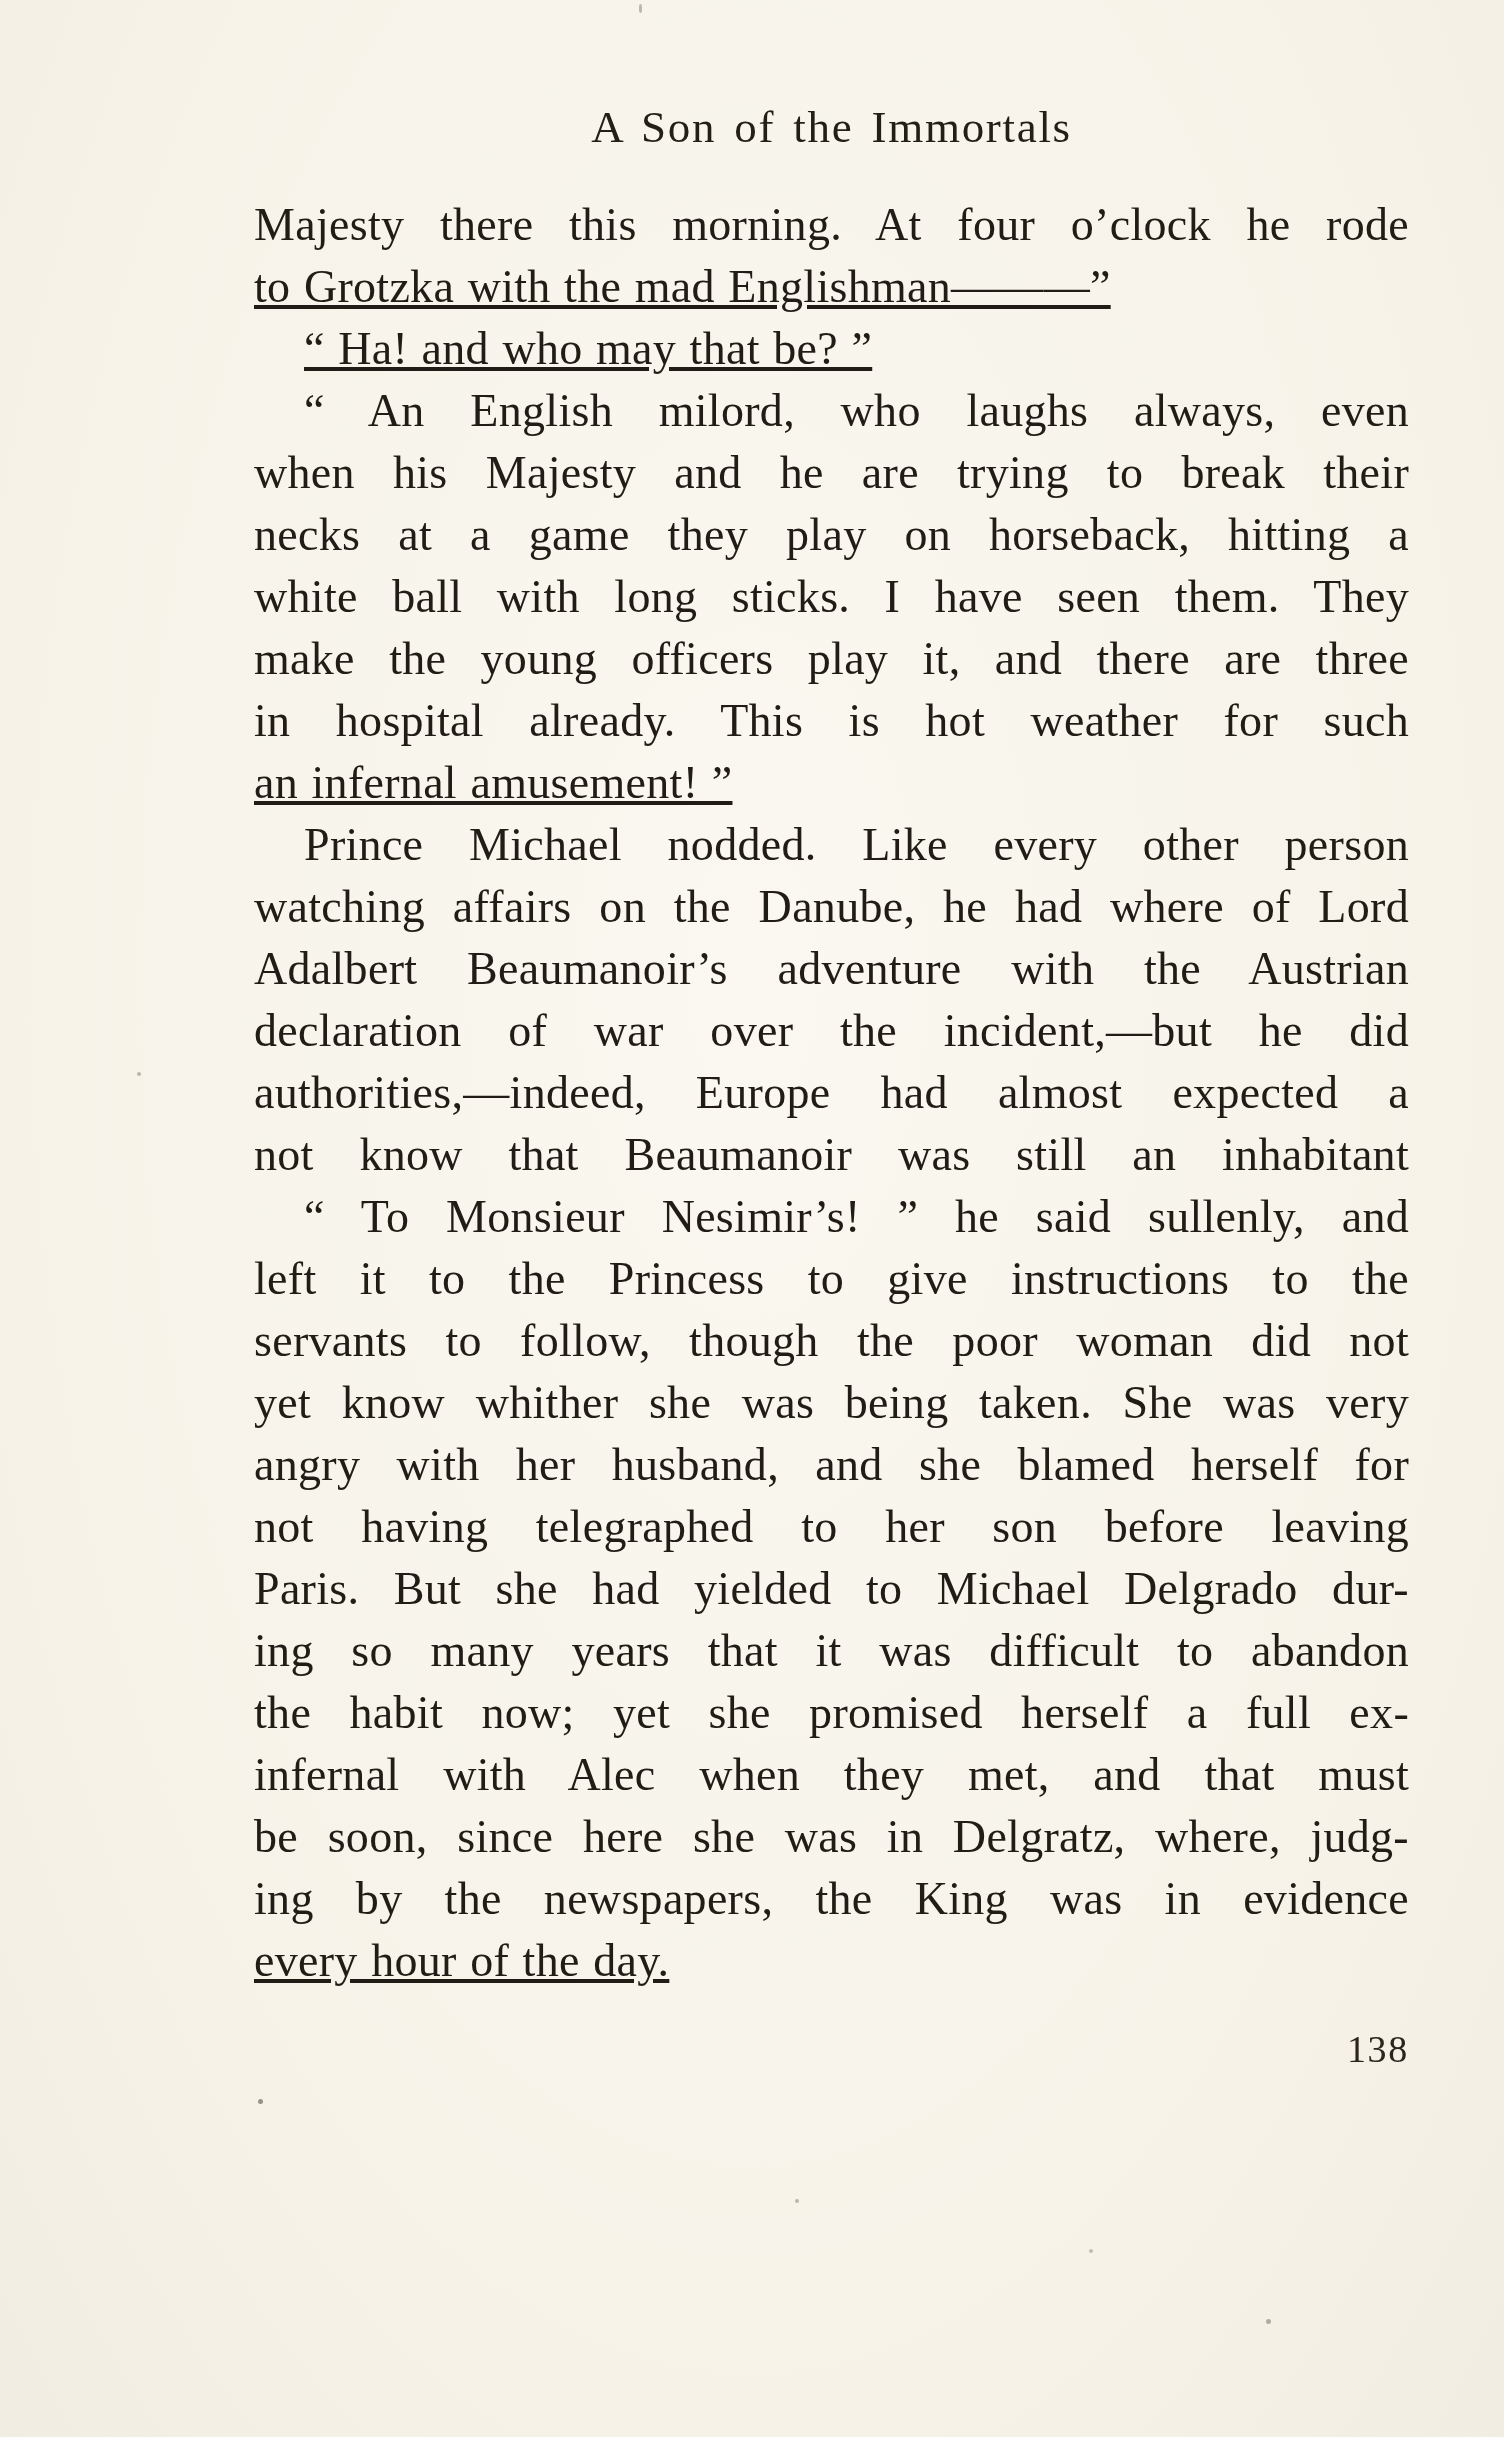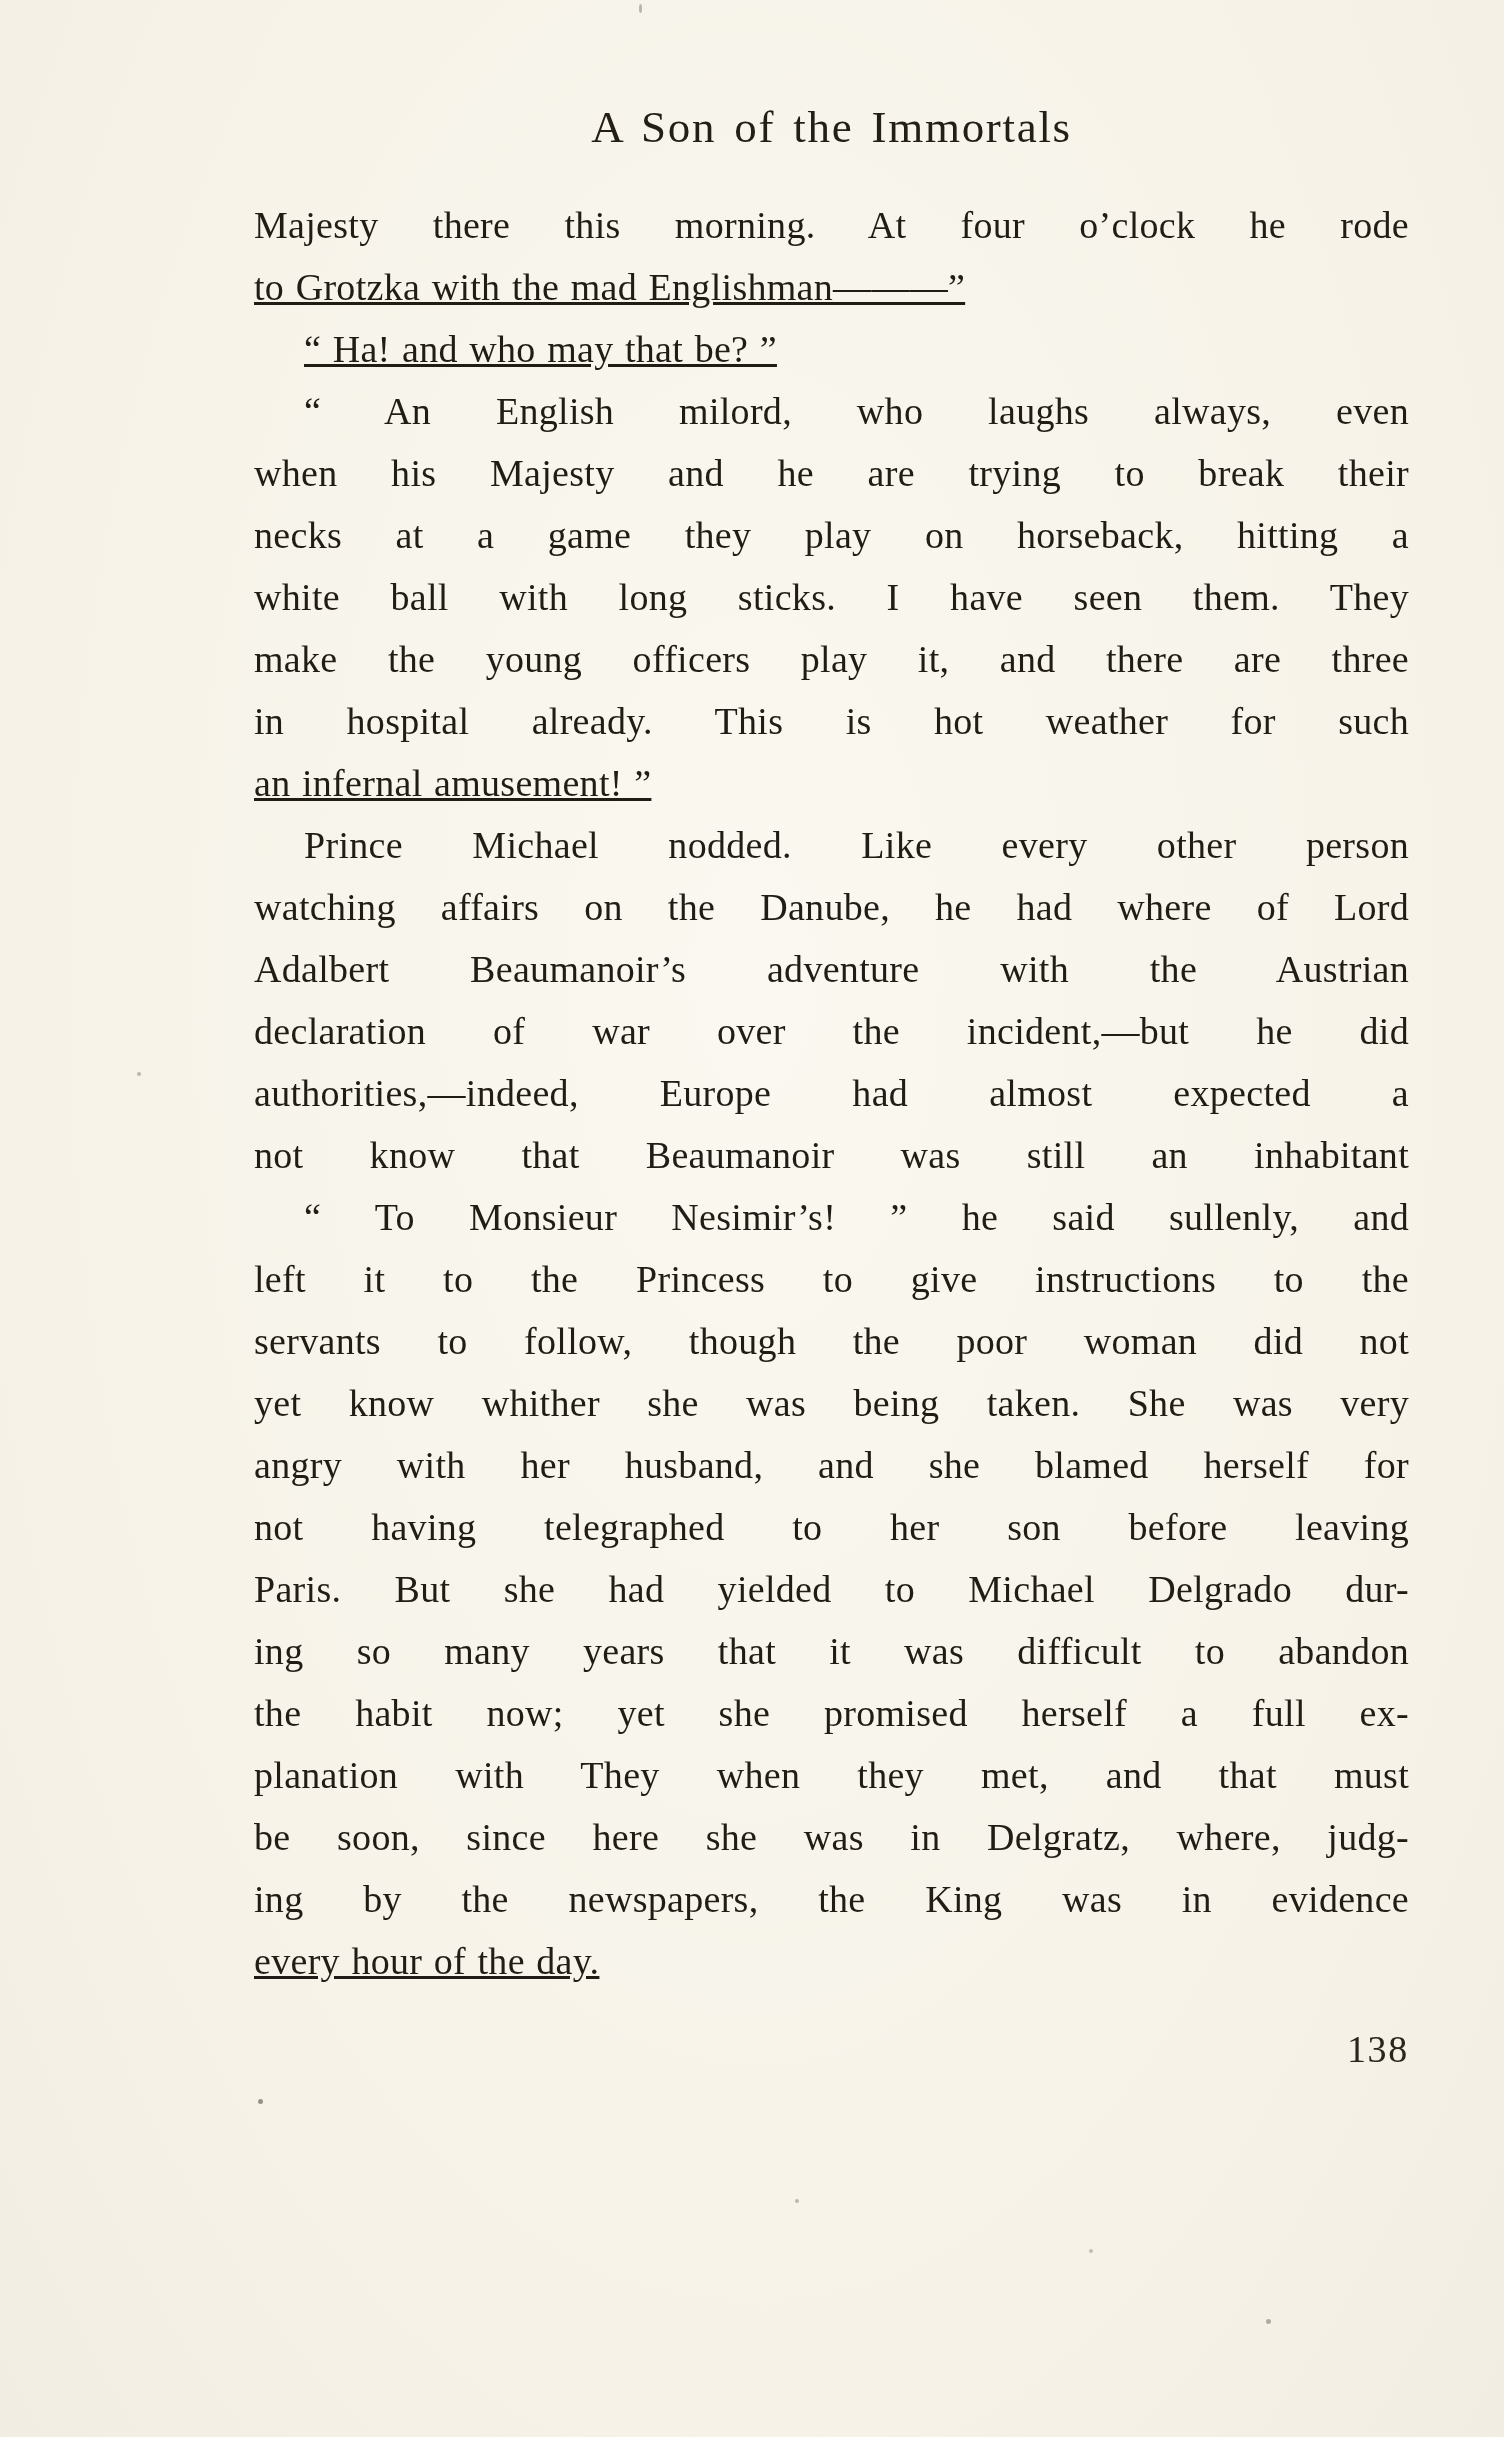--- a/index.html
+++ b/index.html
@@ -28,21 +28,21 @@
     font-size: 45px;
     letter-spacing: 1.7px;
     word-spacing: 5.2px;
     color: #231f17;
   }
   .page-body {
     position: absolute;
     top: 194px;
     left: 254px;
     width: 1155px;
-    font-size: 38px;
+    font-size: 46px;
     line-height: 62px;
     letter-spacing: 0.3px;
     word-spacing: 1.7px;
   }
   .paragraph {
     margin: 0;
   }
   .line {
     text-align: justify;
     text-align-last: justify;
@@ -113,21 +113,21 @@
       <div class="paragraph">
         <div class="line indent">“ To Monsieur Nesimir’s! ” he said sullenly, and</div>
         <div class="line">left it to the Princess to give instructions to the</div>
         <div class="line">servants to follow, though the poor woman did not</div>
         <div class="line">yet know whither she was being taken.  She was very</div>
         <div class="line">angry with her husband, and she blamed herself for</div>
         <div class="line">not having telegraphed to her son before leaving</div>
         <div class="line">Paris.  But she had yielded to Michael Delgrado dur-</div>
         <div class="line">ing so many years that it was difficult to abandon</div>
         <div class="line">the habit now; yet she promised herself a full ex-</div>
-        <div class="line">planation with They when they met, and that must</div>
+        <div class="line">infernal with Alec when they met, and that must</div>
         <div class="line">be soon, since here she was in Delgratz, where, judg-</div>
         <div class="line">ing by the newspapers, the King was in evidence</div>
         <div class="line last">every hour of the day.</div>
       </div>
     </main>
 
   <div class="page-number">138</div>
 
   <span class="speck s1"></span>
   <span class="speck s2"></span>

